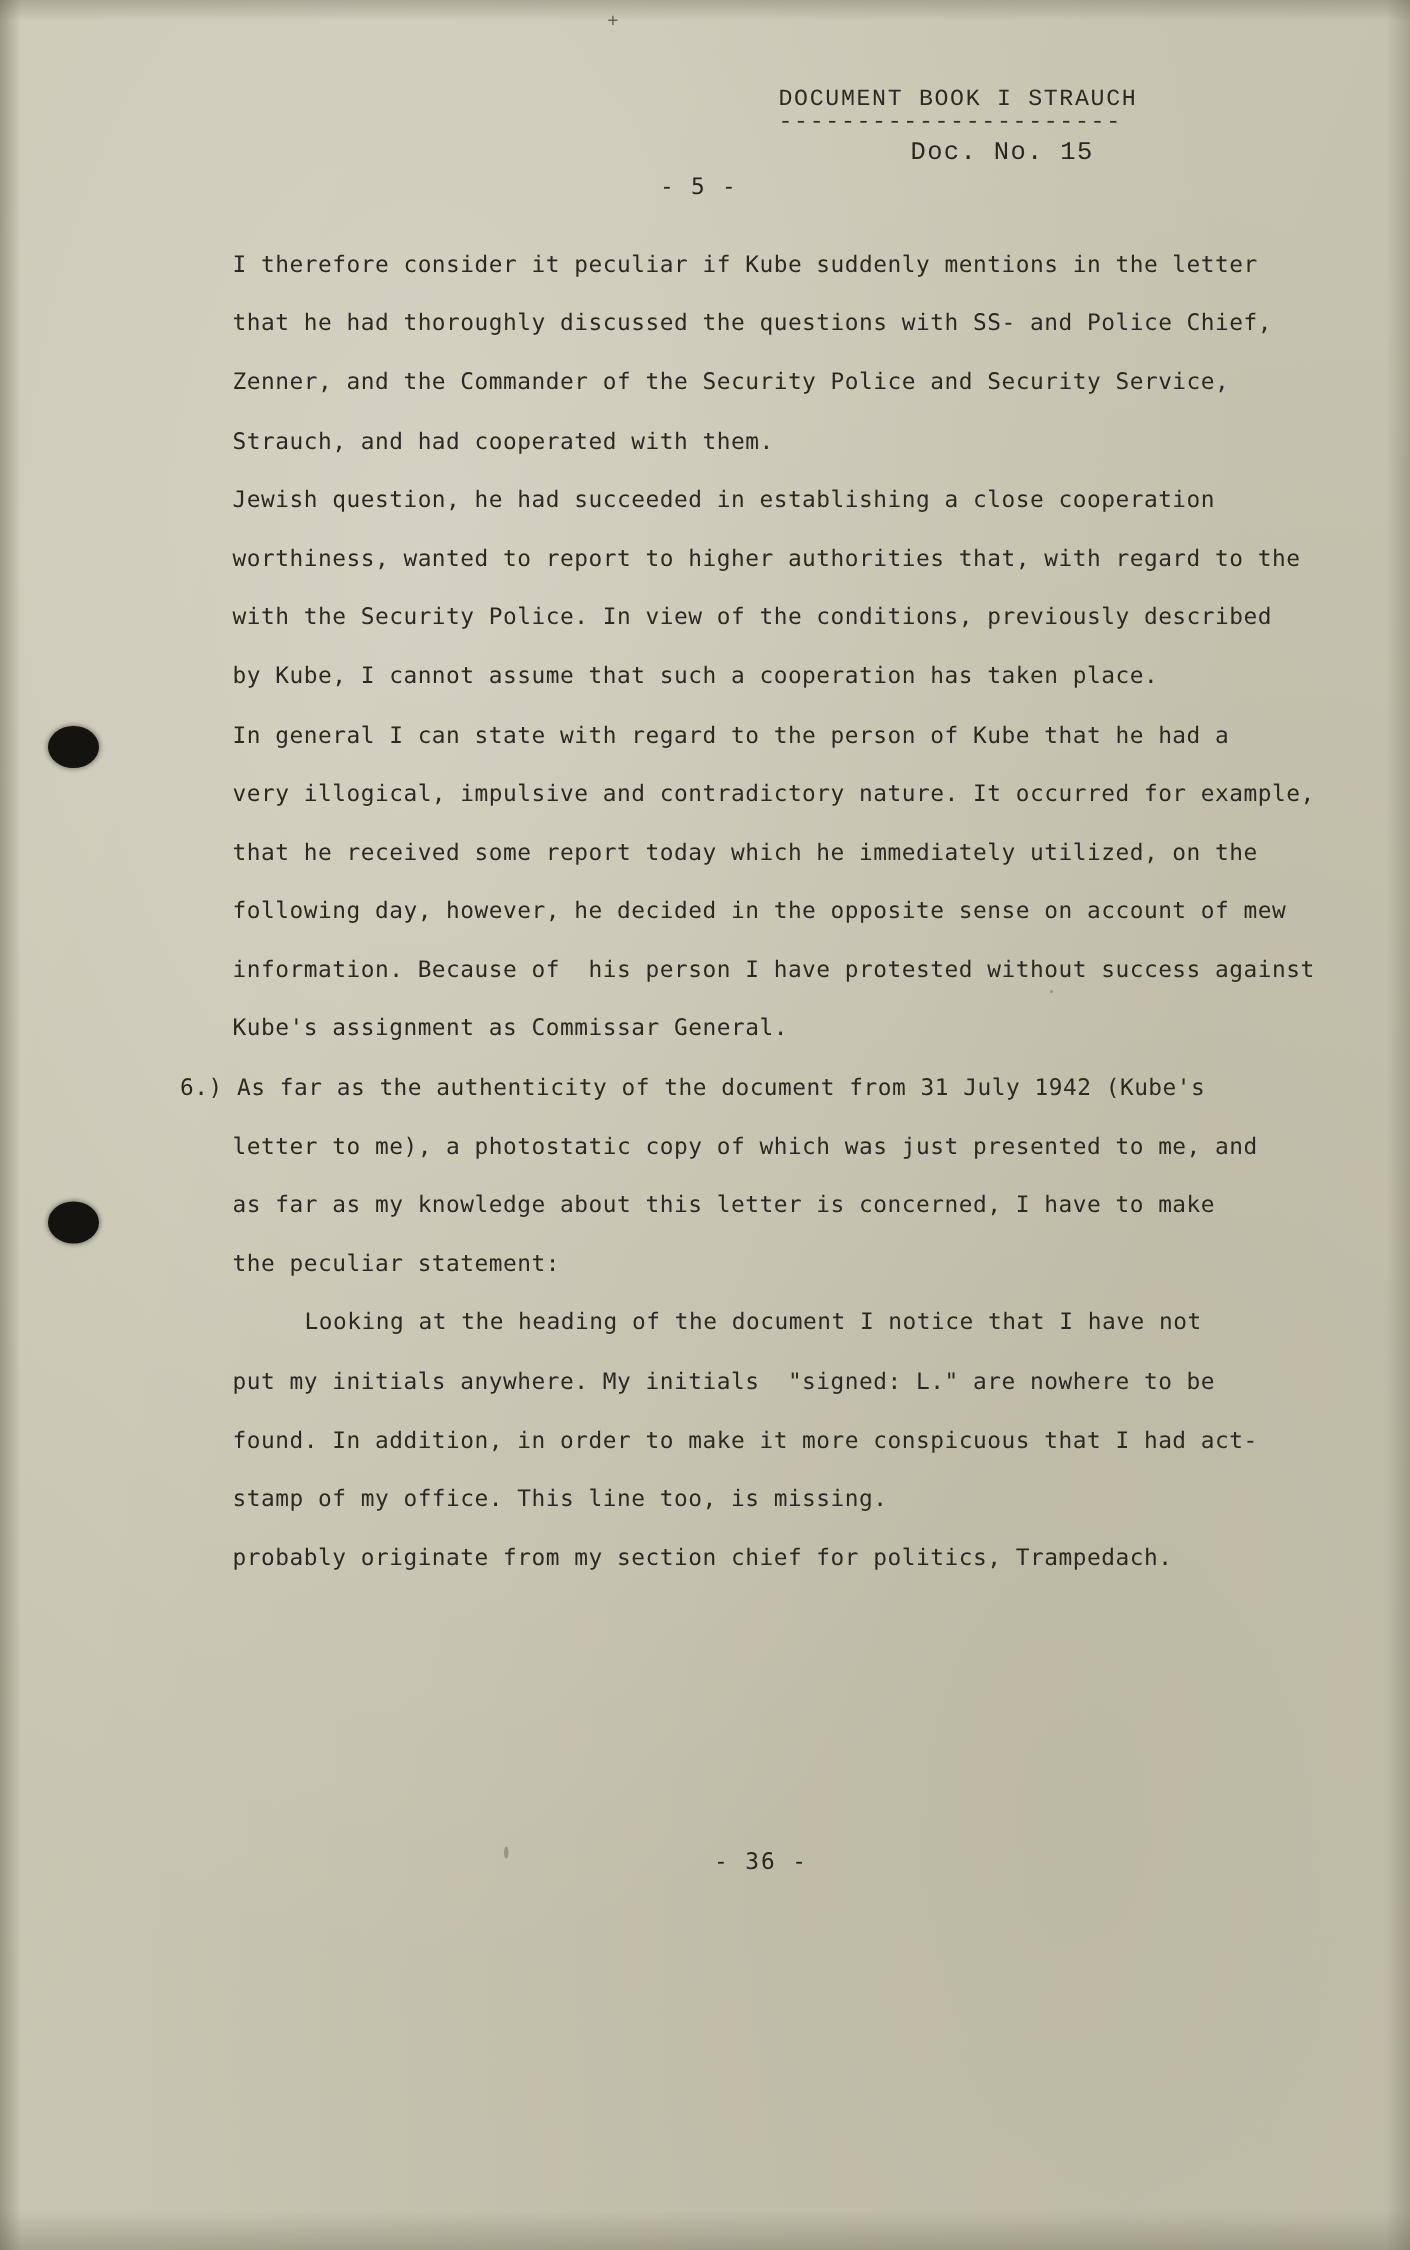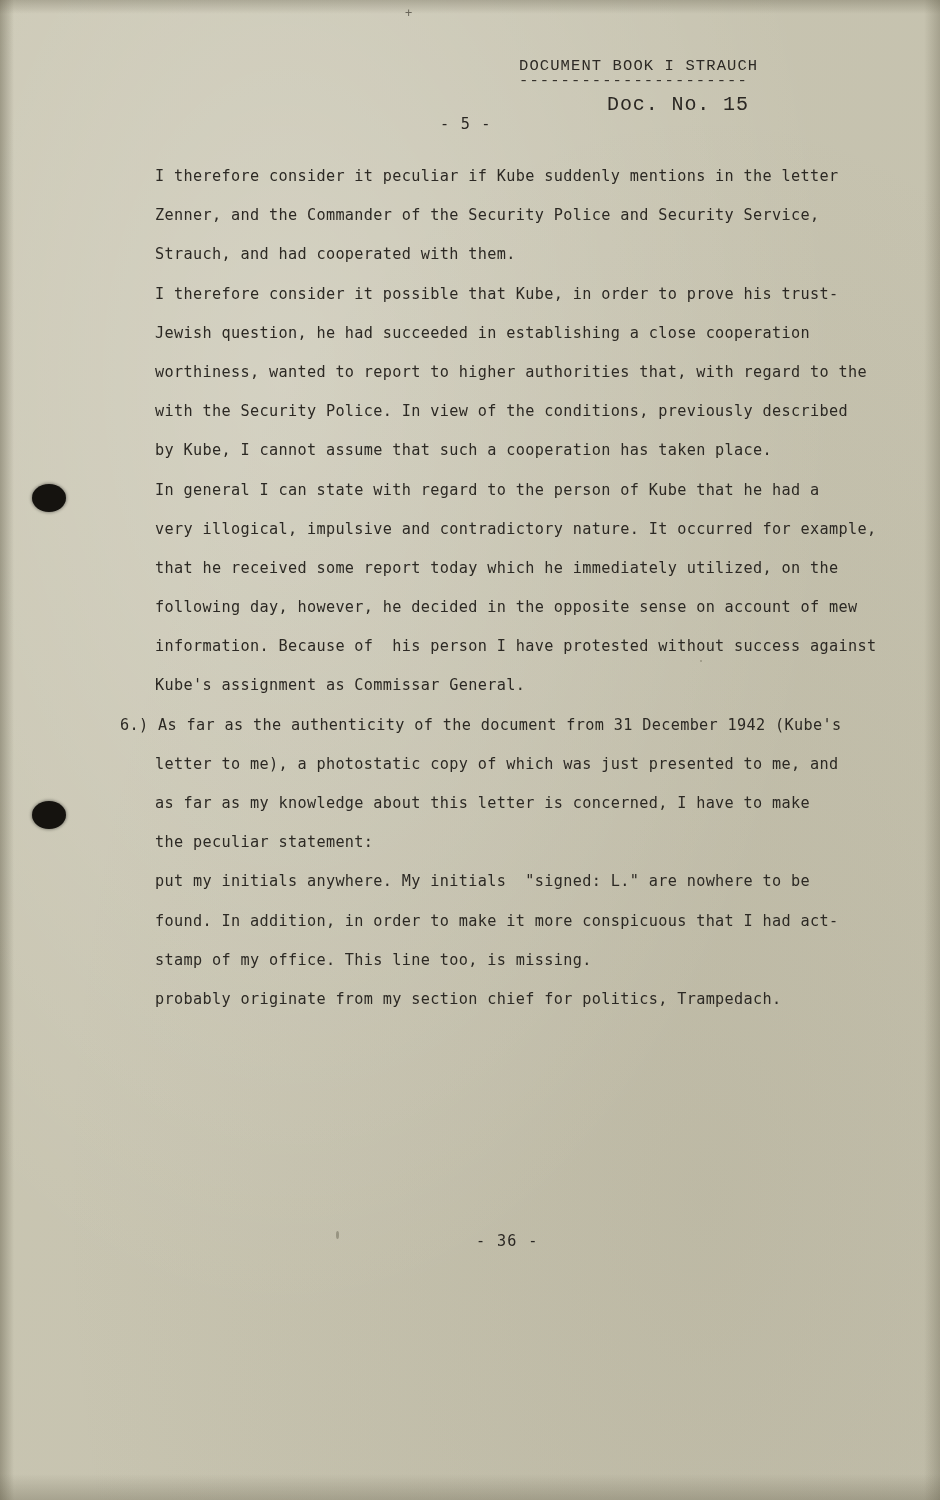--- a/index.html
+++ b/index.html
@@ -111,21 +111,21 @@
   }
   .header .rule {
     font-size: 15.5px;
     letter-spacing: 1.1px;
     color: #35322c;
     margin-top: -3px;
   }
   .header .docno {
     margin-top: 2px;
     margin-left: 88px;
-    font-size: 20px;
+    font-size: 17px;
     letter-spacing: 0.9px;
   }
 
   .pagenum-top {
     position: absolute;
     left: 440px;
     top: 115px;
     font-size: 15.2px;
     letter-spacing: 1.2px;
   }
@@ -183,39 +183,40 @@
     <div class="header">
       <div class="title">DOCUMENT BOOK I STRAUCH</div>
       <div class="rule">----------------------</div>
       <div class="docno">Doc. No. 15</div>
     </div>
 
     <div class="pagenum-top">- 5 -</div>
 
     <div class="body">
       <div class="line">I therefore consider it peculiar if Kube suddenly mentions in the letter</div>
+      <div class="line">that he had thoroughly discussed the questions with SS- and Police Chief,</div>
       <div class="line">Zenner, and the Commander of the Security Police and Security Service,</div>
       <div class="line">Strauch, and had cooperated with them.</div>
-      <div class="line">I therefore consider it possible that Kube, in order to prove his trust-</div>
       <div class="line">Jewish question, he had succeeded in establishing a close cooperation</div>
       <div class="line">worthiness, wanted to report to higher authorities that, with regard to the</div>
       <div class="line">with the Security Police. In view of the conditions, previously described</div>
       <div class="line">by Kube, I cannot assume that such a cooperation has taken place.</div>
       <div class="line">In general I can state with regard to the person of Kube that he had a</div>
       <div class="line">very illogical, impulsive and contradictory nature. It occurred for example,</div>
       <div class="line">that he received some report today which he immediately utilized, on the</div>
       <div class="line">following day, however, he decided in the opposite sense on account of mew</div>
       <div class="line">information. Because of  his person I have protested without success against</div>
       <div class="line">Kube's assignment as Commissar General.</div>
 
-      <div class="line indent-hang"><span>6.)</span><span> </span><span>As far as the authenticity of the document from 31 December 1942 (Kube's</span></div>
+      <div class="line indent-hang"><span>6.)</span><span> </span><span>As far as the authenticity of the document from 31 July 1942 (Kube's</span></div>
       <div class="line">letter to me), a photostatic copy of which was just presented to me, and</div>
       <div class="line">as far as my knowledge about this letter is concerned, I have to make</div>
       <div class="line">the peculiar statement:</div>
 
+      <div class="line para-indent">Looking at the heading of the document I notice that I have not</div>
       <div class="line">put my initials anywhere. My initials  "signed: L." are nowhere to be</div>
       <div class="line">found. In addition, in order to make it more conspicuous that I had act-</div>
       <div class="line">stamp of my office. This line too, is missing.</div>
       <div class="line">probably originate from my section chief for politics, Trampedach.</div>
     </div>
 
     <div class="pagenum-bottom">- 36 -</div>
 
     <div class="hole h1"></div>
     <div class="hole h2"></div>

